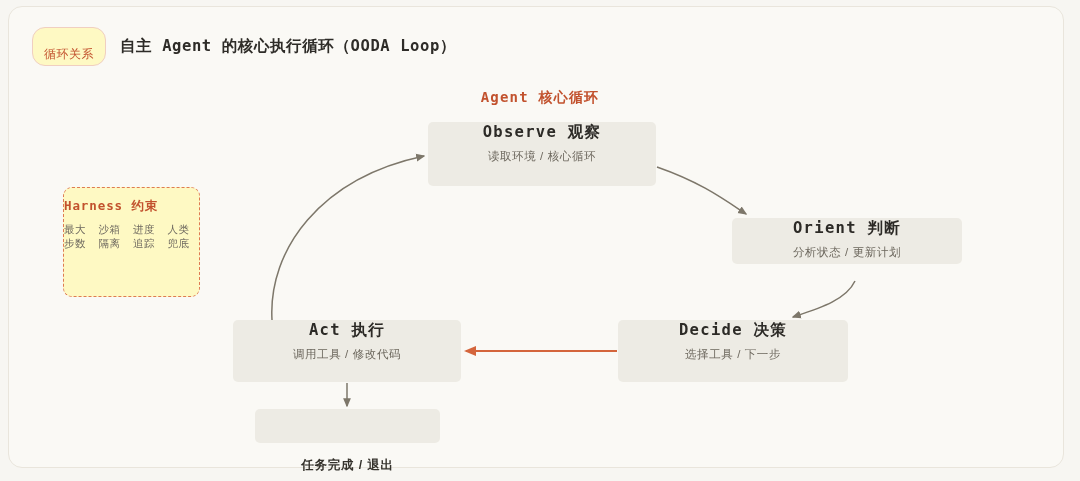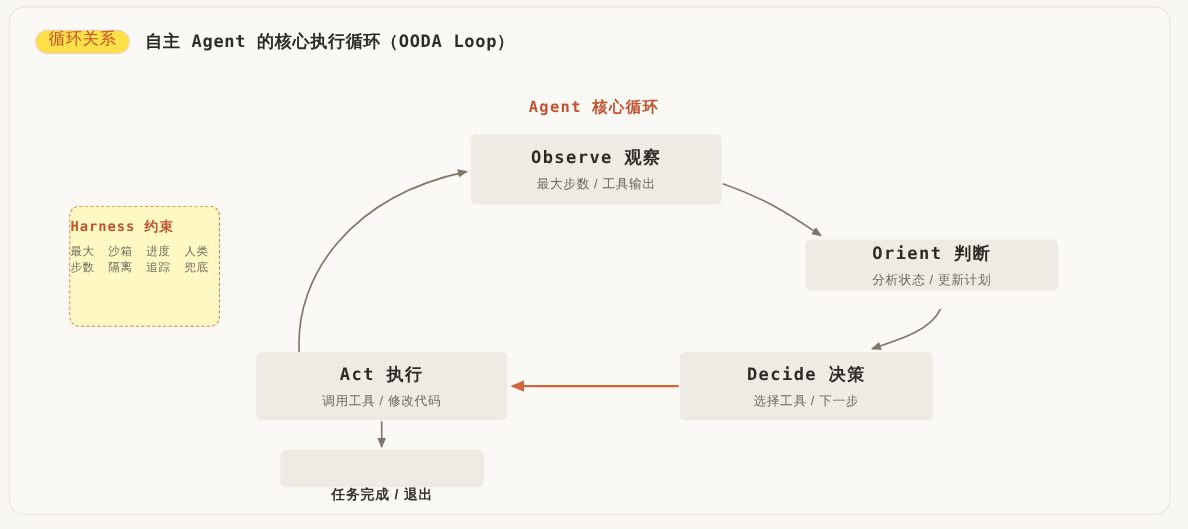--- a/index.html
+++ b/index.html
@@ -33,25 +33,25 @@
     position: absolute;
     left: 32px;
     top: 27px;
     display: flex;
     align-items: center;
     gap: 14px;
     white-space: nowrap;
   }
   .badge {
     display: inline-block;
-    padding: 0 11px 5px 11px;
-    font-size: 15px;
+    padding: 20px 11px 5px 11px;
+    font-size: 12px;
     line-height: 1;
     color: #c2522e;
-    background: #fde047;
+    background: #fef9c3;
     border: 1px solid #f0cfc0;
     border-radius: 13px;
     letter-spacing: 0.5px;
     font-family: "Liberation Sans", sans-serif;
   }
   .header-title {
     font-size: 15.5px;
     font-weight: bold;
     color: #2e2c28;
     letter-spacing: 0.6px;
@@ -80,21 +80,20 @@
   .node {
     position: absolute;
     box-sizing: border-box;
     background: #edebe4;
     border: 1.6px solid #8d8madd;
     border-color: #8c8578;
     border-radius: 5px;
     display: flex;
     flex-direction: column;
     align-items: center;
-    justify-content: center;
     text-align: center;
   }
   .node .title {
     font-size: 15.5px;
     font-weight: bold;
     color: #2c2a26;
     letter-spacing: 1.3px;
     font-family: "DejaVu Sans Mono", monospace;
   }
   .node .sub {
@@ -189,21 +188,21 @@
 
     <path d="M 855 281 C 846 300 820 308 793 317" fill="none" stroke="#7d776a" stroke-width="1.5" marker-end="url(#arrow-neutral)"></path>
 
     <path d="M 617 351 L 466 351" fill="none" stroke="#d4653c" stroke-width="2" marker-end="url(#arrow-accent)"></path>
 
     <path d="M 347 383 L 347 406" fill="none" stroke="#7d776a" stroke-width="1.5" marker-end="url(#arrow-neutral)"></path>
   </svg>
 
   <div class="node" id="node-observe">
     <div class="title">Observe 观察</div>
-    <div class="sub">最大步数 / 工具输出</div>
+    <div class="sub">读取环境 / 核心循环</div>
   </div>
 
   <div class="node" id="node-orient">
     <div class="title">Orient 判断</div>
     <div class="sub">分析状态 / 更新计划</div>
   </div>
 
   <div class="node accent" id="node-decide">
     <div class="title">Decide 决策</div>
     <div class="sub">选择工具 / 下一步</div>

